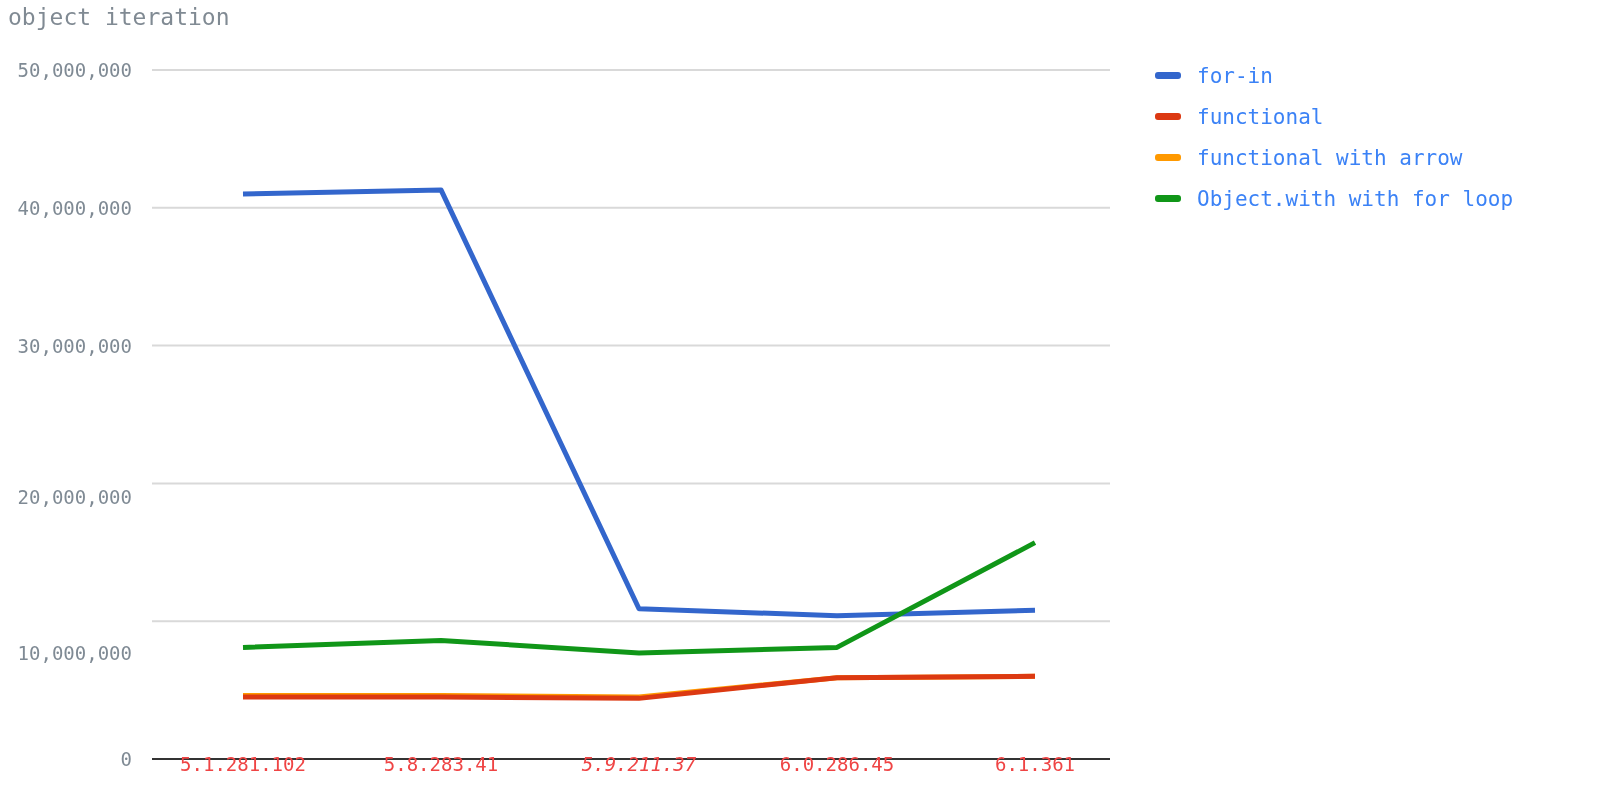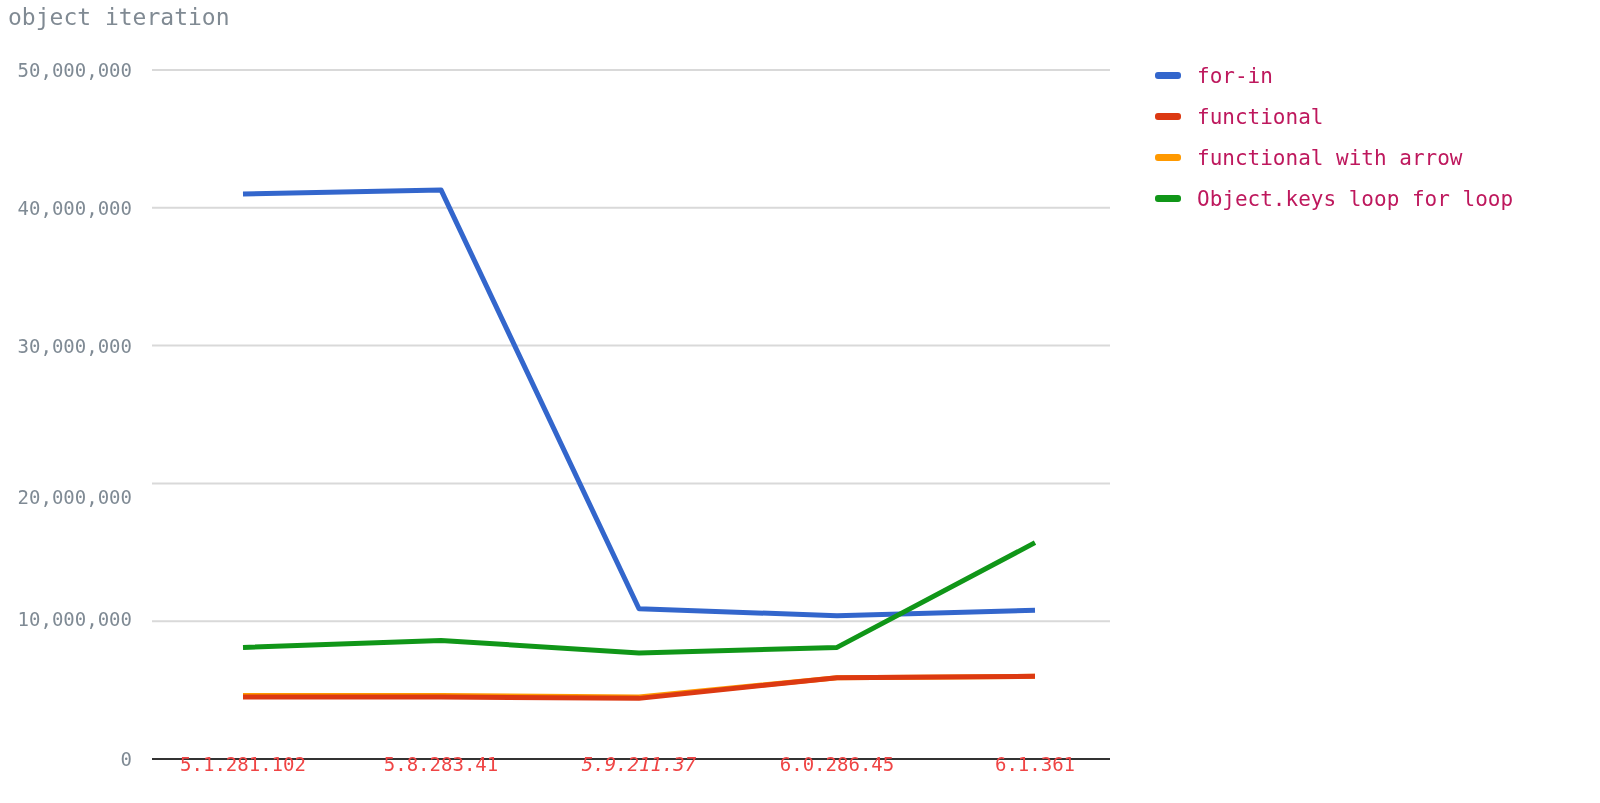--- a/index.html
+++ b/index.html
@@ -65,21 +65,21 @@
   }
   .legend-swatch {
     width: 26px;
     height: 7px;
     border-radius: 3px;
     flex: 0 0 auto;
   }
   .legend-label {
     margin-left: 16px;
     font-size: 21px;
-    color: #be185d;
+    color: #3b82f6;
     white-space: nowrap;
   }
   svg { display: block; }
 </style>
 </head>
 <body>
 
 <div id="chart-root">
 
   <div id="chart-title">object iteration</div>
@@ -94,21 +94,21 @@
         <line x1="152" y1="759" x2="1110" y2="759" stroke="#333333" stroke-width="2"></line>
         <polyline points="243,194.01999999999998 441,189.88600000000008 639,608.798 837,615.688 1035,610.1759999999999" fill="none" stroke="#3366cc" stroke-width="5" stroke-linejoin="round" stroke-linecap="butt"></polyline>
         <polyline points="243,647.382 441,640.492 639,652.894 837,647.382 1035,542.654" fill="none" stroke="#109618" stroke-width="5" stroke-linejoin="round" stroke-linecap="butt"></polyline>
         <polyline points="243,695.612 441,695.612 639,696.99 837,677.698 1035,676.32" fill="none" stroke="#ff9900" stroke-width="5" stroke-linejoin="round" stroke-linecap="butt"></polyline>
         <polyline points="243,696.99 441,696.99 639,698.368 837,677.698 1035,676.32" fill="none" stroke="#dc3912" stroke-width="5" stroke-linejoin="round" stroke-linecap="butt"></polyline>
       </svg>
   </div>
 
   <div id="y-axis-labels">
       <div class="y-tick-label" style="top: 759px;">0</div>
-      <div class="y-tick-label" style="top: 619px; text-align: right;">10,000,000</div>
+      <div class="y-tick-label" style="top: 653px; text-align: right;">10,000,000</div>
       <div class="y-tick-label" style="top: 497px; margin-left: 16px;">20,000,000</div>
       <div class="y-tick-label" style="top: 345.6px;">30,000,000</div>
       <div class="y-tick-label" style="top: 207.8px;">40,000,000</div>
       <div class="y-tick-label" style="top: 70px;">50,000,000</div>
     </div>
   <div id="x-axis-labels">
       <div class="x-tick-label" style="left: 243px;">5.1.281.102</div>
       <div class="x-tick-label" style="left: 441px;">5.8.283.41</div>
       <div class="x-tick-label" style="left: 639px; font-style: italic;">5.9.211.37</div>
       <div class="x-tick-label" style="left: 837px;">6.0.286.45</div>
@@ -123,17 +123,17 @@
       <div class="legend-item">
         <span class="legend-swatch" style="background: rgb(220, 57, 18);"></span>
         <span class="legend-label">functional</span>
       </div>
       <div class="legend-item">
         <span class="legend-swatch" style="background: rgb(255, 153, 0);"></span>
         <span class="legend-label">functional with arrow</span>
       </div>
       <div class="legend-item">
         <span class="legend-swatch" style="background: rgb(16, 150, 24);"></span>
-        <span class="legend-label">Object.keys loop for loop</span>
+        <span class="legend-label">Object.with with for loop</span>
       </div>
     </div>
 
 </div>
 
 </body></html>

